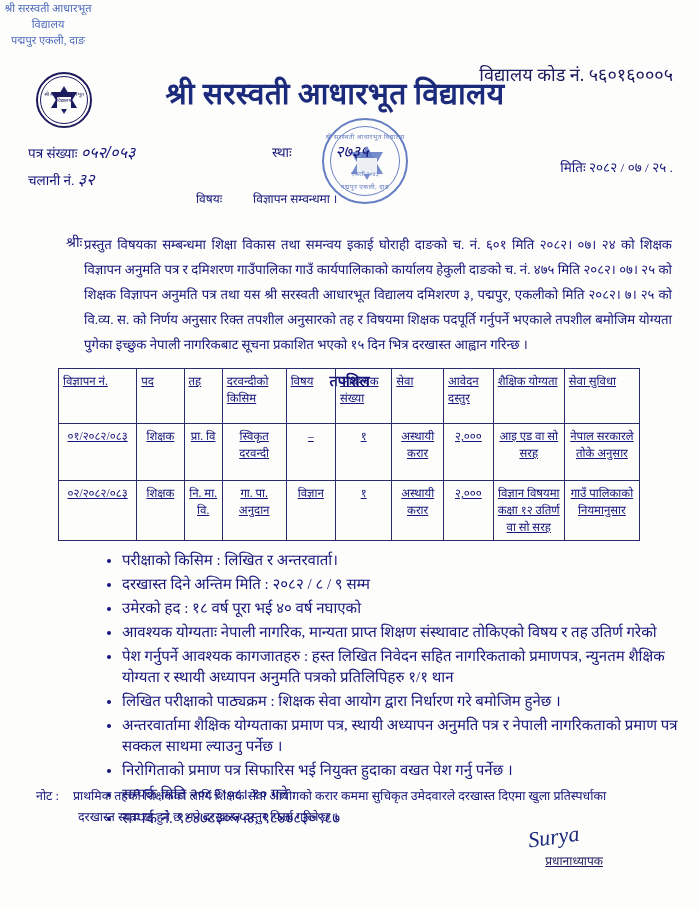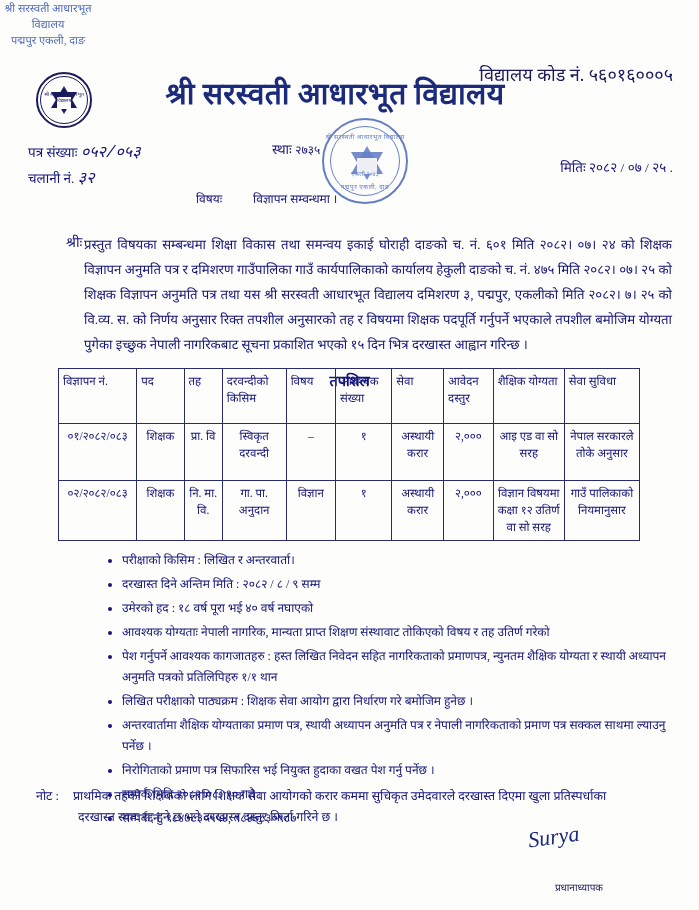--- a/index.html
+++ b/index.html
@@ -104,35 +104,37 @@
   .meta {
     position: absolute;
     left: 28px;
     top: 140px;
     font-size: 13.5px;
     color: #15157a;
     line-height: 26px;
   }
   .meta .row { white-space: nowrap; }
   .meta .hand {
-    font-family: Liberation Mono, monospace;
+    font-family: Liberation Sans, sans-serif;
     font-style: italic;
     font-size: 16px;
     color: #15157a;
   }
   .place {
     position: absolute;
     left: 272px;
     top: 140px;
     font-size: 13.5px;
     color: #15157a;
     white-space: nowrap;
   }
   .place .hand {
-    font-size: 12px;
+    font-style: italic;
+    font-size: 16px;
+    margin-left: 40px;
   }
   .date {
     position: absolute;
     right: 26px;
     top: 158px;
     font-size: 13.5px;
     color: #15157a;
     white-space: nowrap;
   }
   .subject {
@@ -200,23 +202,24 @@
     top: 824px;
     font-family: "Liberation Serif", serif;
     font-style: italic;
     font-size: 22px;
     color: #1b2a7a;
     transform: rotate(-8deg);
   }
   .sig-role {
     position: absolute;
     right: 96px;
-    top: 880px;
-    font-size: 10px;
+    top: 852px;
+    font-size: 12px;
     color: #1b1b5e;
+    text-decoration: underline;
   }
   
   .shree {
     position: absolute;
     left: 50px;
     top: 232px;
     font-size: 14px;
     color: #15157a;
     margin-left: 16px;
   }
@@ -242,20 +245,21 @@
   }
   
   table.tapsil {
     position: absolute;
     left: 58px;
     top: 368px;
     width: 582px;
     border-collapse: collapse;
     font-size: 11.5px;
     color: #15157a;
+    text-decoration: underline;
   }
   table.tapsil th, table.tapsil td {
     border: 1px solid #2a2a6e;
     padding: 4px 4px;
     vertical-align: top;
     line-height: 17px;
   }
   table.tapsil th {
     font-weight: normal;
     text-align: left;
@@ -266,21 +270,21 @@
     text-align: center;
   }
   
   ul.points {
     position: absolute;
     left: 104px;
     top: 550px;
     width: 560px;
     margin: 0;
     padding: 0 0 0 18px;
-    font-size: 12px;
+    font-size: 15px;
     line-height: 21.4px;
     color: #15157a;
   }
   ul.points li {
     margin-bottom: 2.5px;
   }
   .note {
     position: absolute;
     left: 36px;
     top: 786px;

